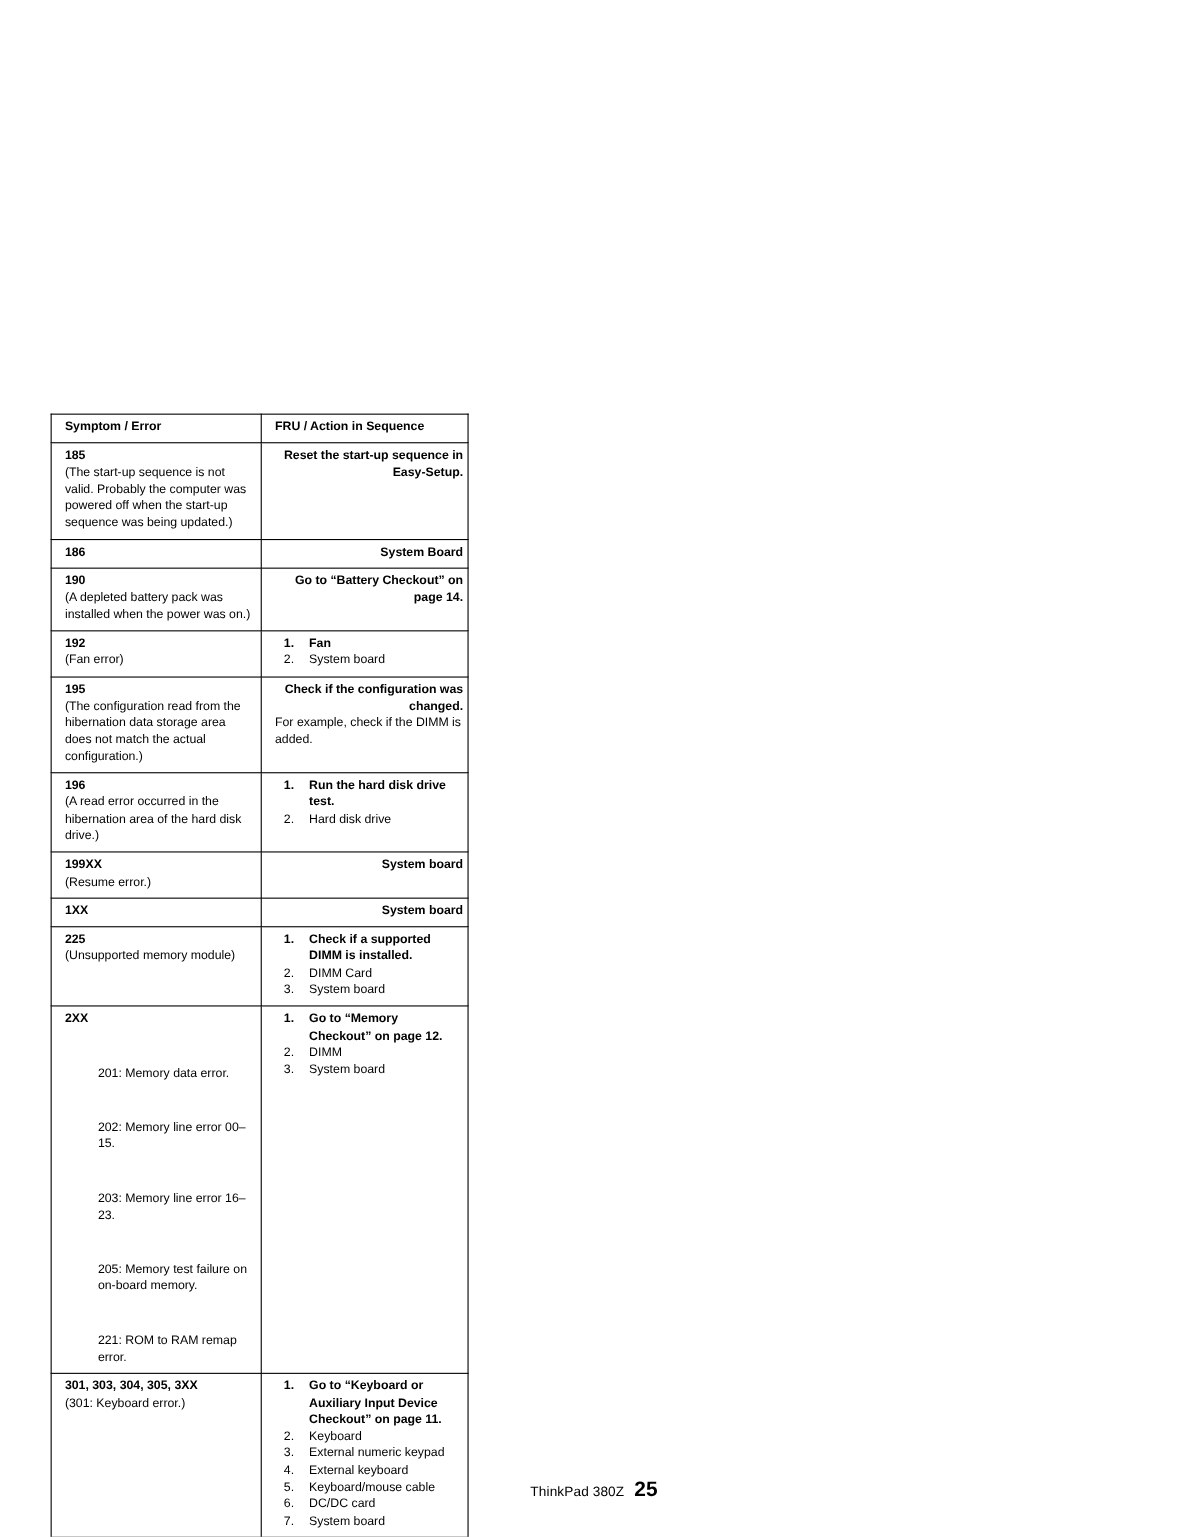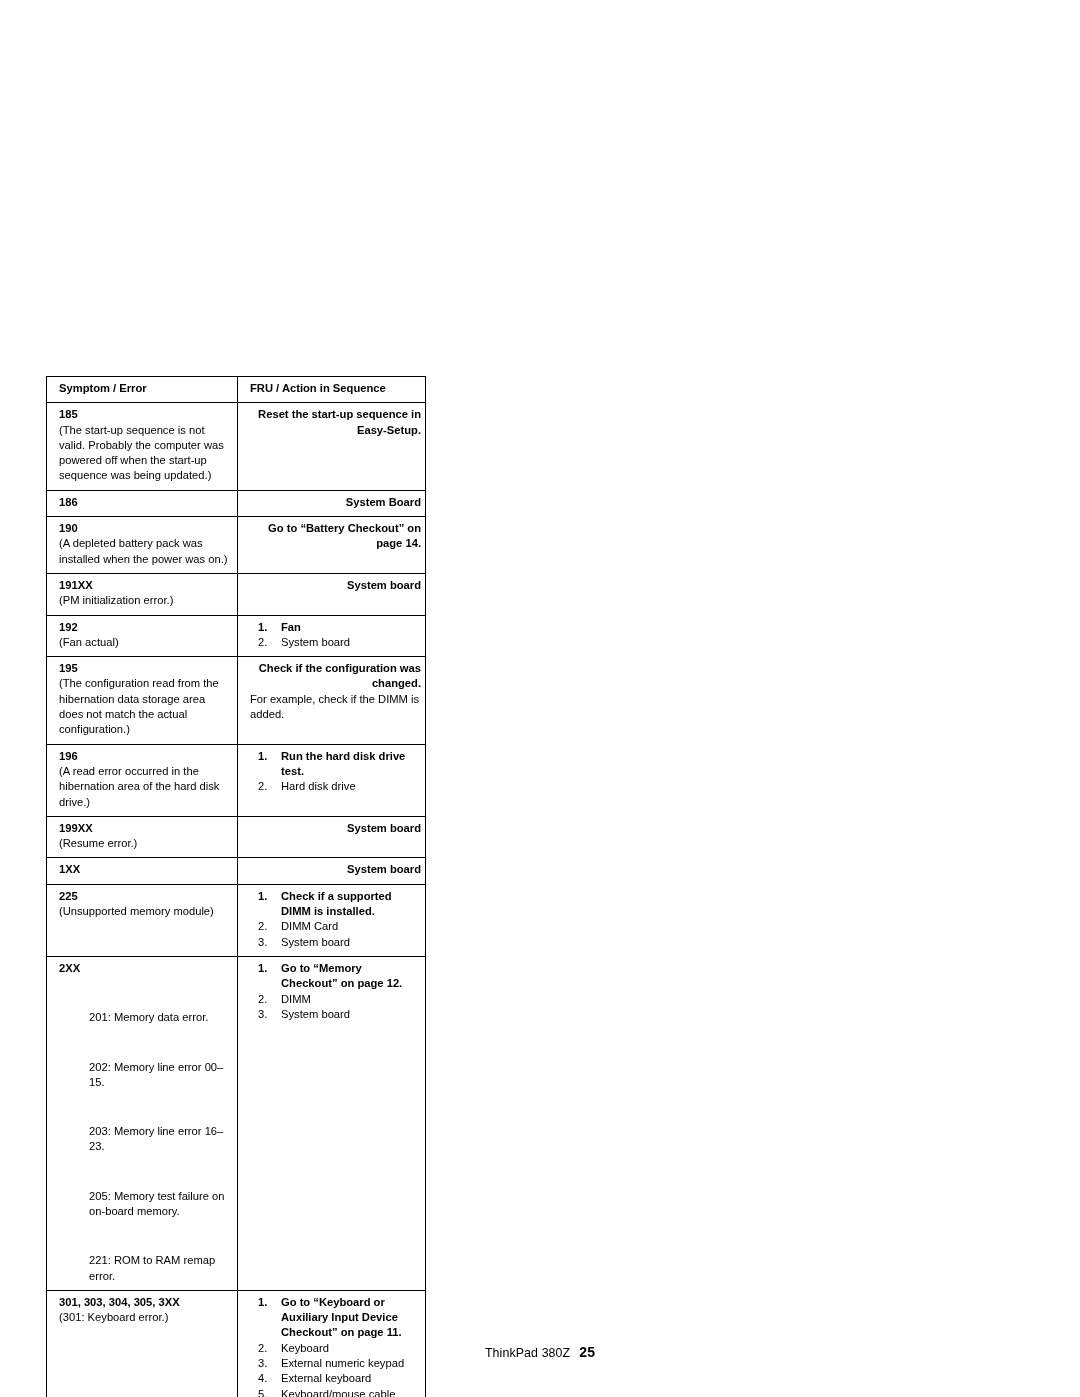--- a/index.html
+++ b/index.html
@@ -112,21 +112,21 @@
   .footer {
     position: absolute;
     left: 0;
     top: 1344px;
     width: 1080px;
     text-align: center;
     font-size: 12.4px;
     letter-spacing: 0.1px;
   }
   .footer .fname { font-weight: normal; margin-top: 39px; }
-  .footer .fpage { font-weight: bold; margin-left: 9px; font-size: 14px; }
+  .footer .fpage { font-weight: bold; margin-left: 9px; font-size: 19px; }
 </style>
 </head>
 <body>
 
 <div class="page">
 
   <table class="err-table">
     <colgroup>
       <col class="col-sym">
       <col class="col-fru">
@@ -176,35 +176,22 @@
           </td>
           <td>
             <div class="cell-inner-r">
               <span class="bold-line">Go to “Battery Checkout” on page  14.</span>
             </div>
           </td>
         </tr>
         <tr>
           <td>
             <div class="cell-inner">
-              <span class="code">191XX</span>
-              <span class="desc">(PM initialization error.)</span>
-            </div>
-          </td>
-          <td>
-            <div class="cell-inner-r">
-              <span class="bold-line">System board</span>
-            </div>
-          </td>
-        </tr>
-        <tr>
-          <td>
-            <div class="cell-inner">
               <span class="code">192</span>
-              <span class="desc">(Fan actual)</span>
+              <span class="desc">(Fan error)</span>
             </div>
           </td>
           <td>
             <div class="cell-inner-r">
               <ol class="fru-list">
                 <li class="b">
                   <span class="num">1.</span>
                   <span class="txt">Fan</span>
                 </li>
                 <li>

